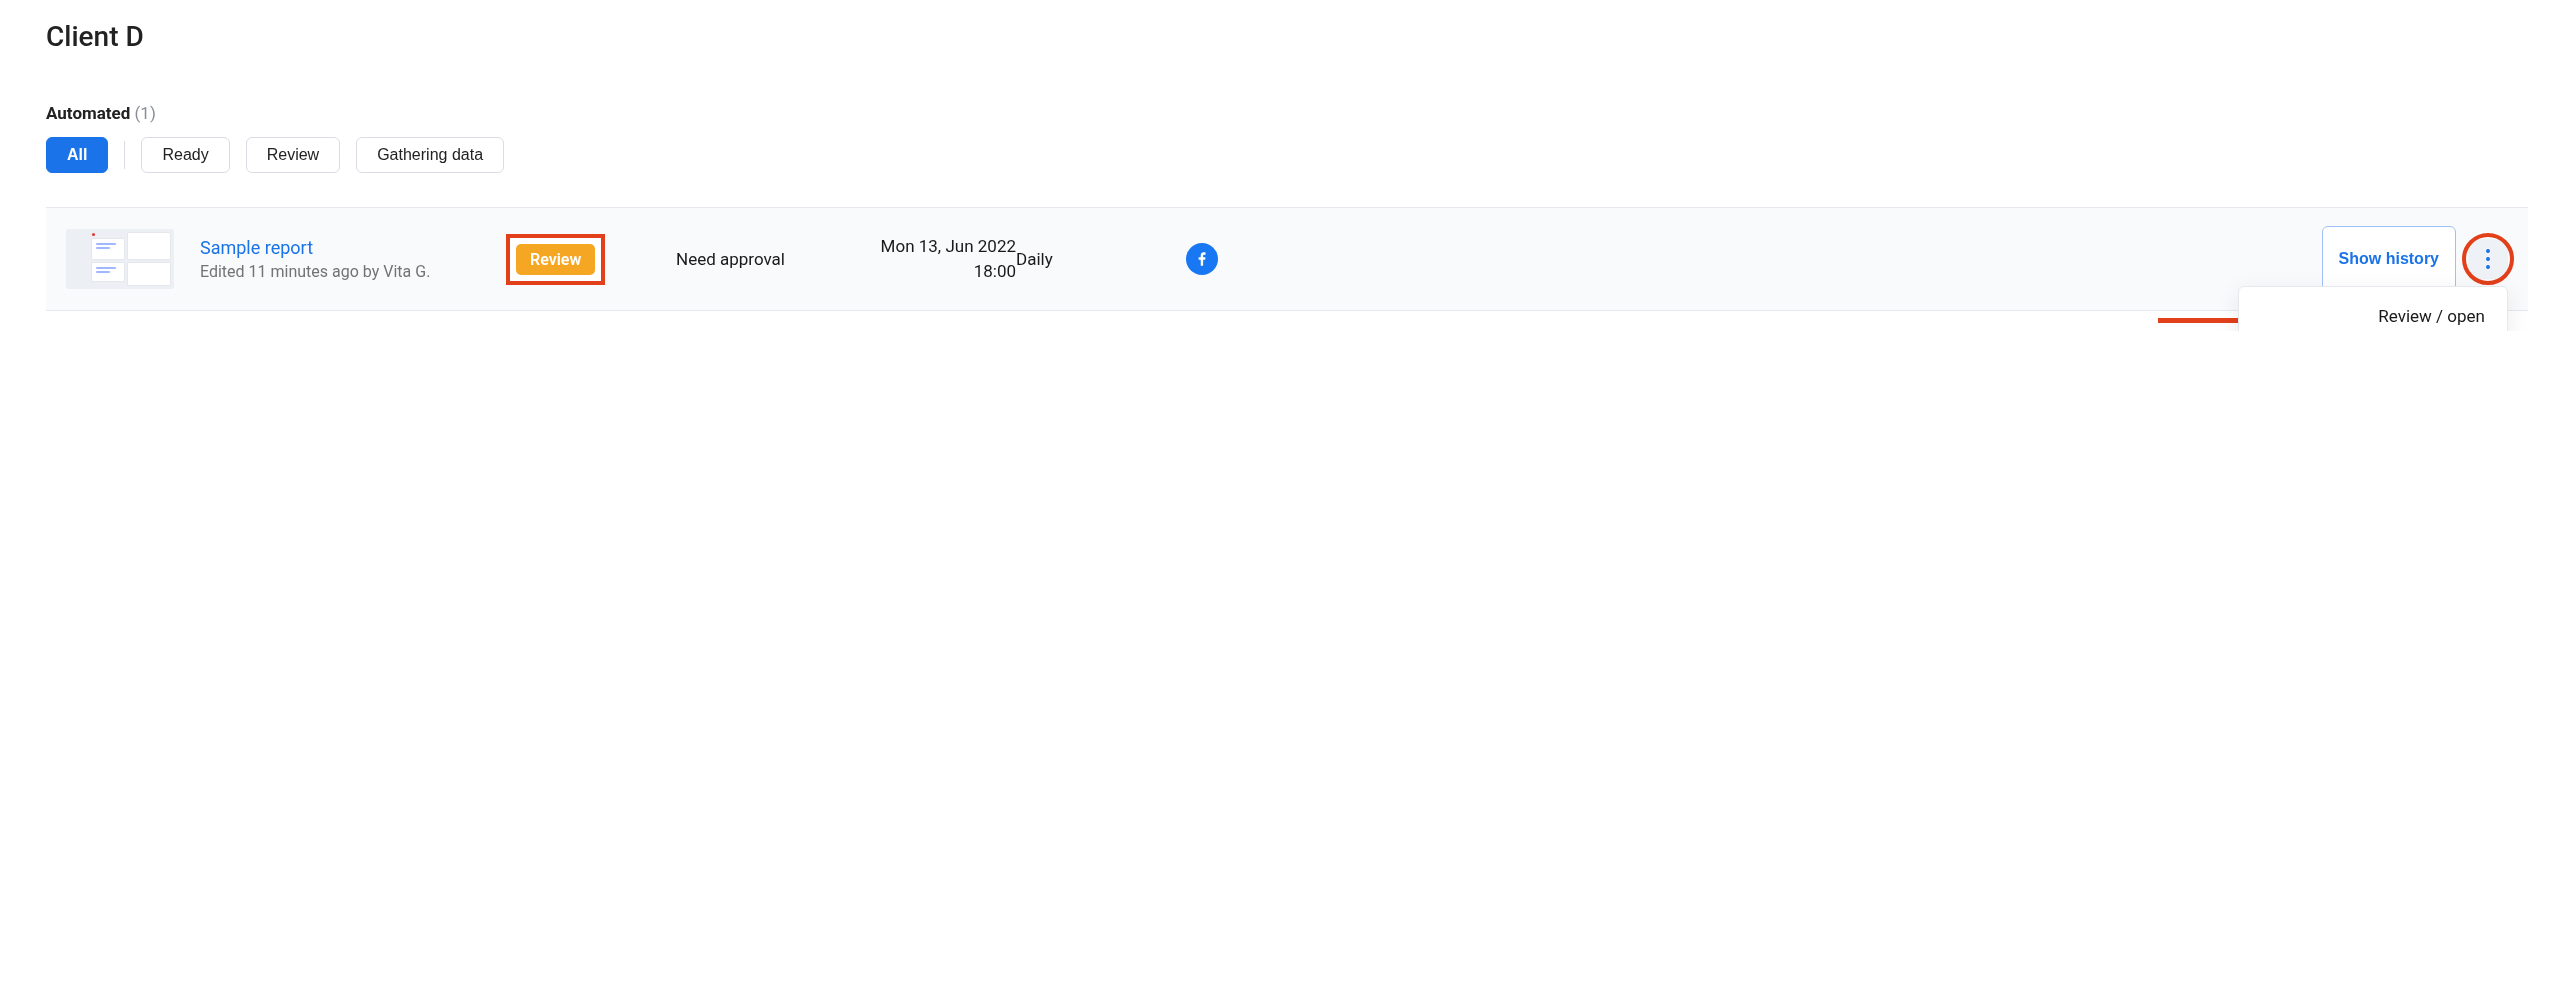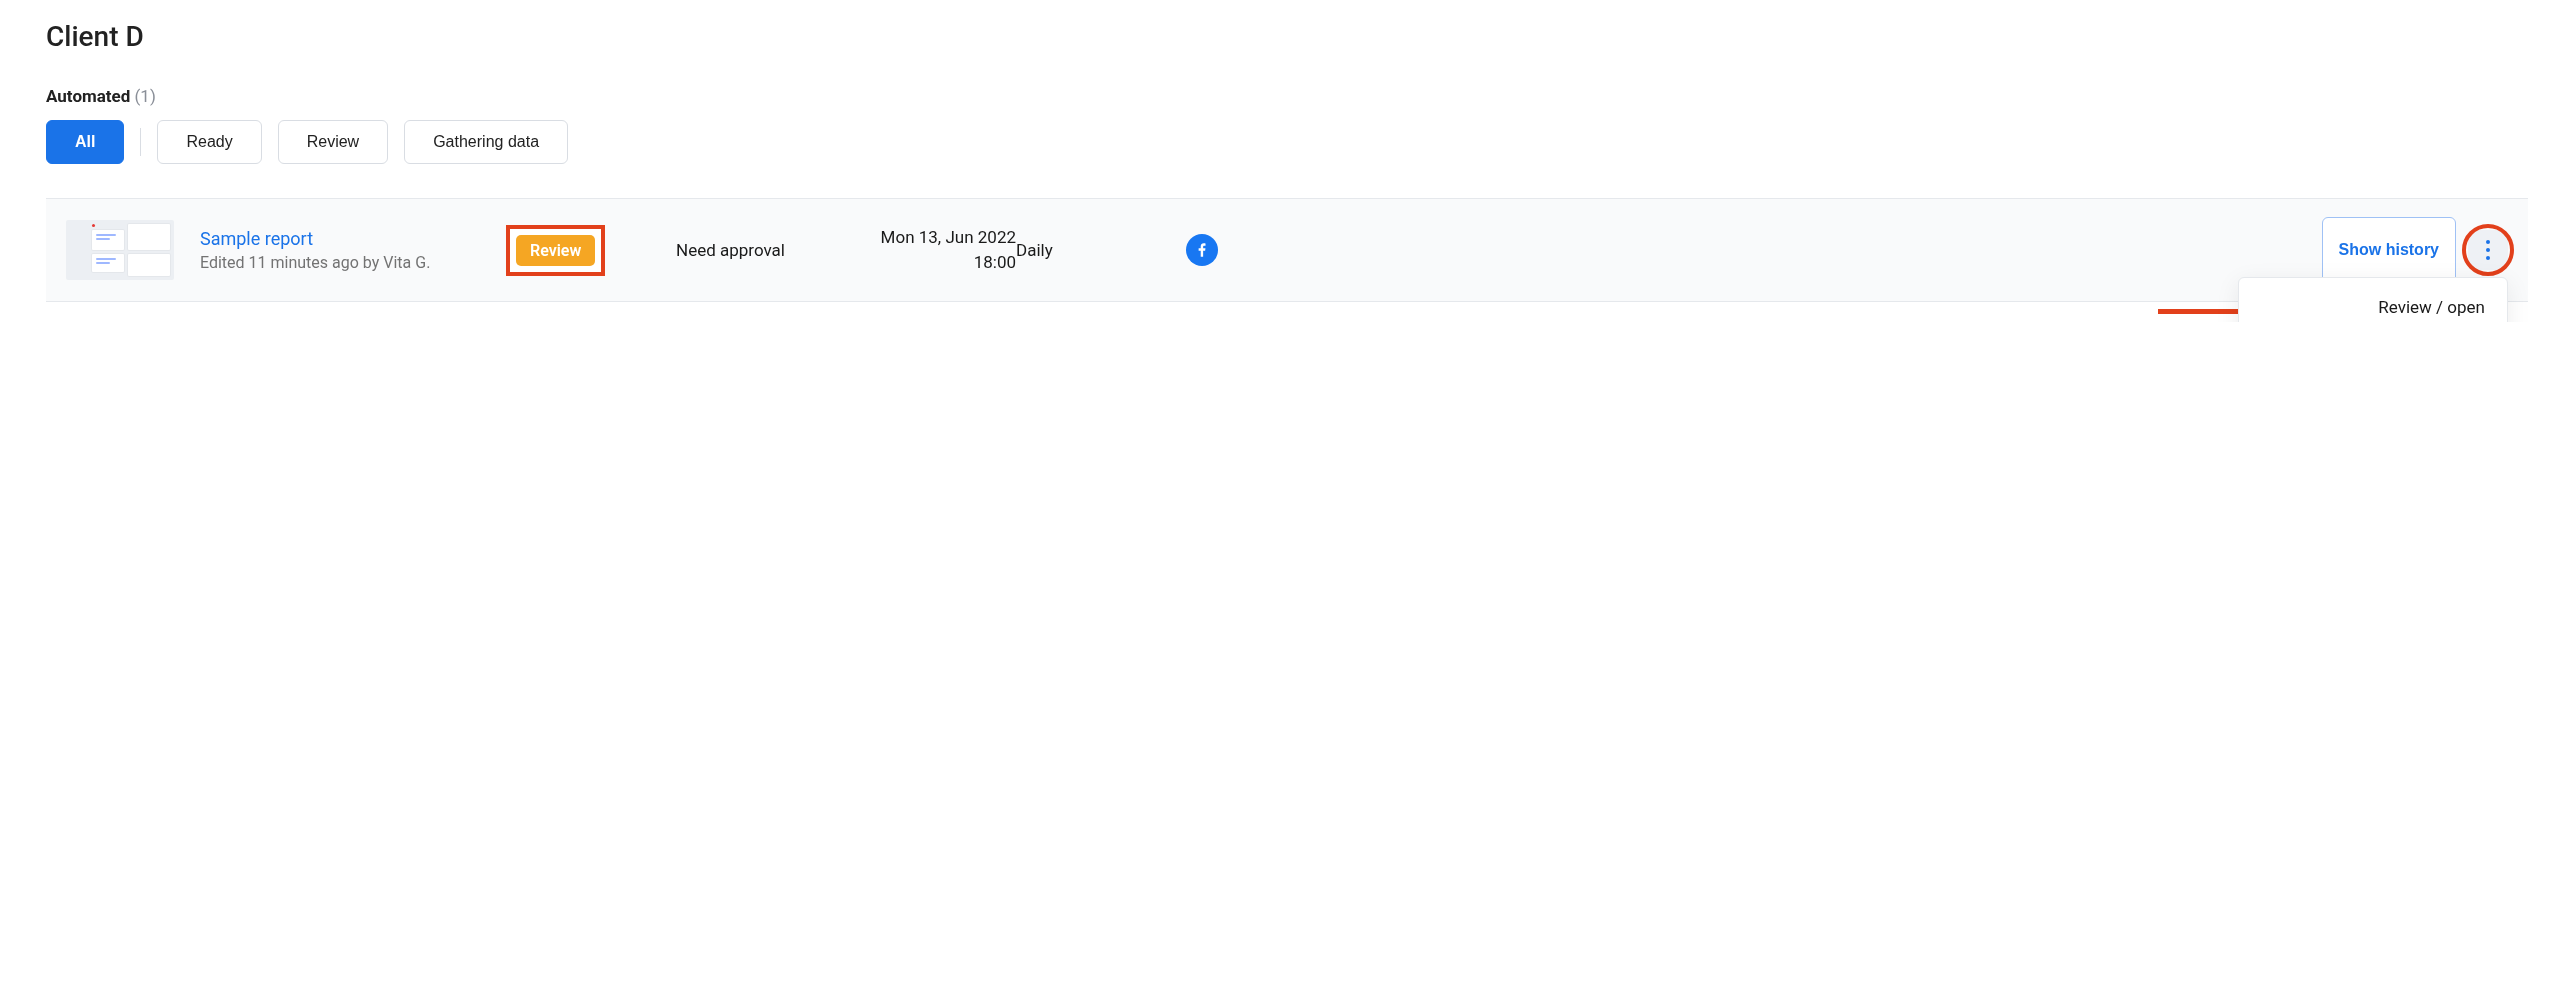--- a/index.html
+++ b/index.html
@@ -7,21 +7,21 @@
       font-family: -apple-system, BlinkMacSystemFont, "Segoe UI", Roboto, Helvetica, Arial, sans-serif;
       background: #ffffff;
       color: #1a1a1a;
       padding: 20px 46px;
       font-size: 16px;
     }
     .page-title {
       font-size: 28px;
       font-weight: 500;
       color: #222;
-      margin-bottom: 33px;
+      margin-bottom: 50px;
     }
     .section-label {
       font-size: 17px;
       font-weight: 700;
       color: #222;
       margin-bottom: 14px;
     }
     .section-label .count {
       font-weight: 400;
       color: #8a8f98;
@@ -29,22 +29,22 @@
     .filter-row {
       display: flex;
       align-items: center;
       gap: 16px;
       margin-bottom: 34px;
     }
     .filter-btn {
       display: inline-flex;
       align-items: center;
       justify-content: center;
-      height: 44px;
-      padding: 0 28px;
+      height: 36px;
+      padding: 0 20px;
       border: 1px solid #d9dde3;
       border-radius: 6px;
       background: #fff;
       font-size: 16px;
       color: #222;
       cursor: pointer;
     }
     .filter-btn.active {
       background: #1a73e8;
       border-color: #1a73e8;

